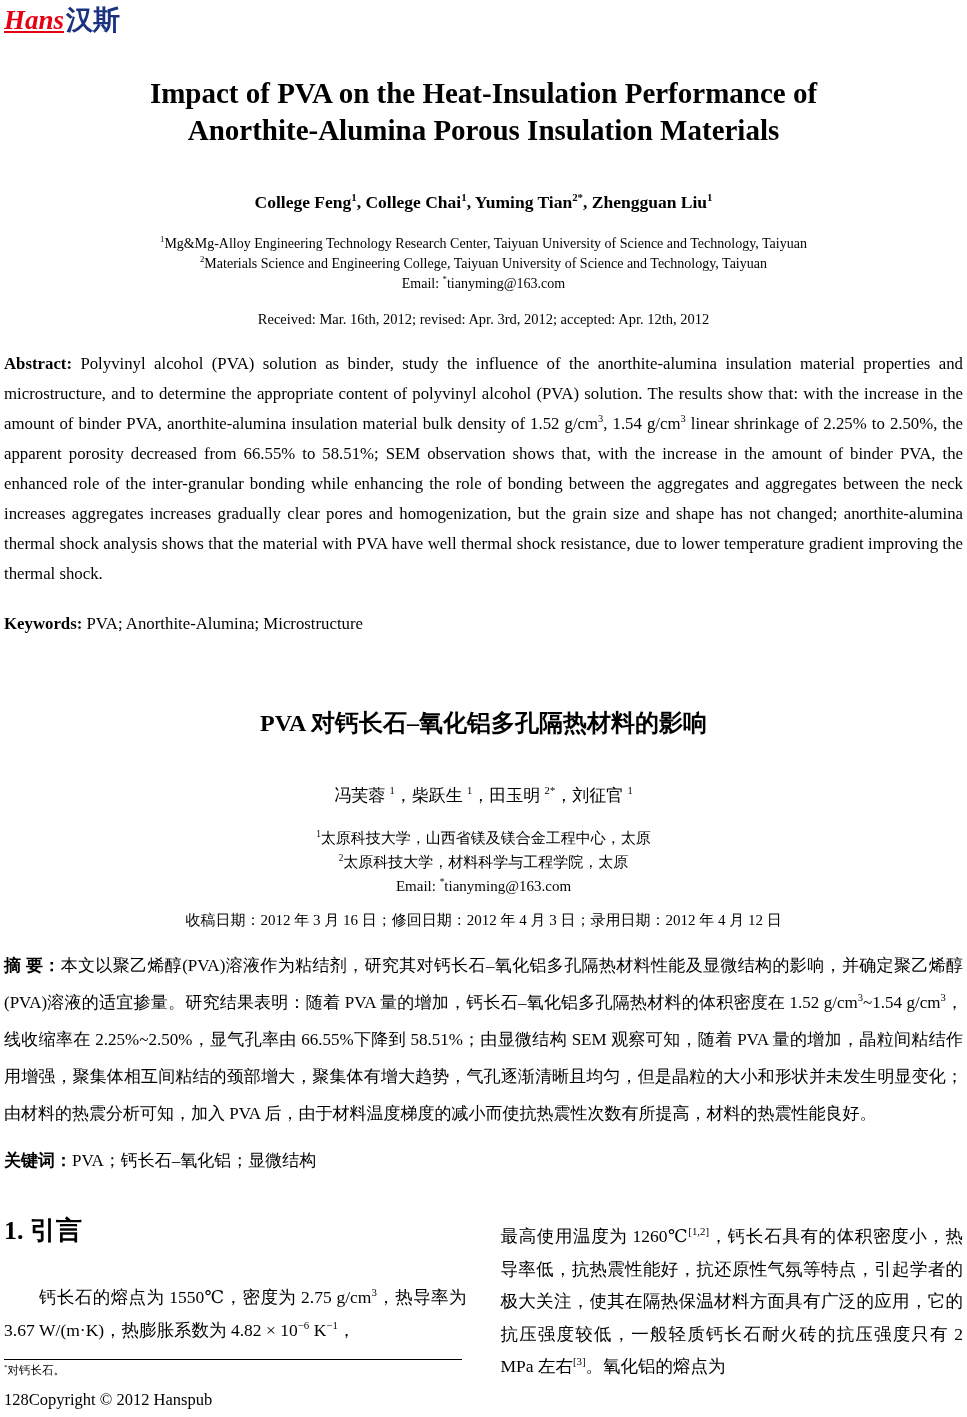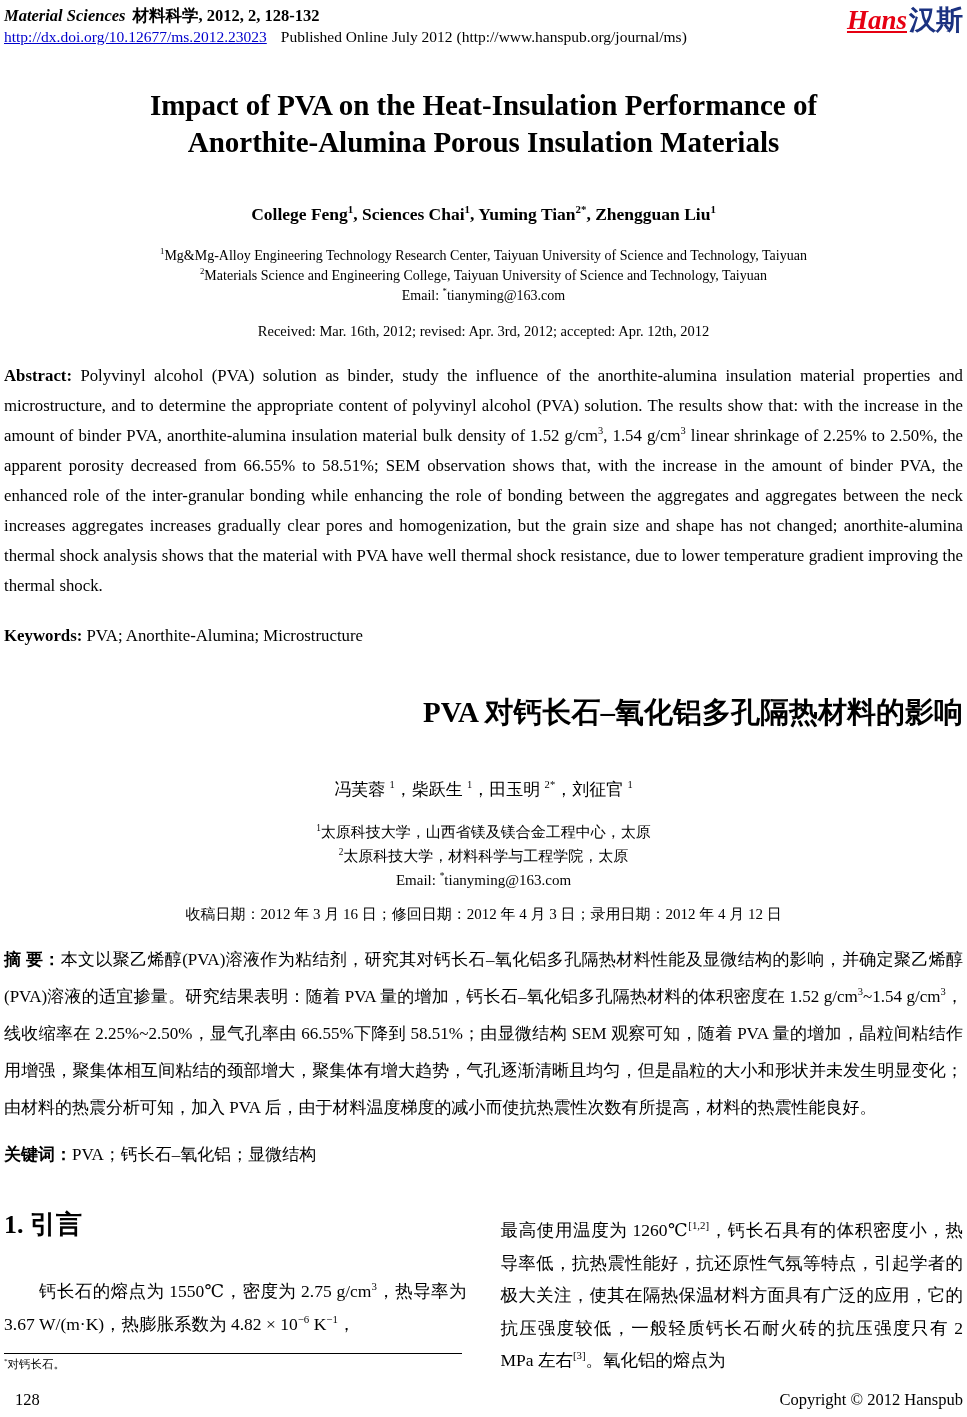--- a/index.html
+++ b/index.html
@@ -32,71 +32,63 @@
   .logo-cn { margin-left: 2px; margin-top: 16px; }
 
   
   .title { margin-top: 40px; text-align: center; font-size: 29px; font-weight: bold; line-height: 37px; }
   .authors { margin-top: 43px; text-align: center; font-size: 17.5px; font-weight: bold; }
   .affils { margin-top: 21px; text-align: center; font-size: 14px; line-height: 20px; }
   .received { margin-top: 17px; text-align: center; font-size: 14.5px; }
   .abstract { margin-top: 21px; font-size: 16.8px; line-height: 30px; text-align: justify; }
   .keywords { margin-top: 25px; font-size: 16.8px; }
 
-  .cn-title { margin-top: 47px; text-align: right; font-size: 29px; font-weight: bold; }
+  .cn-title { margin-top: 73px; text-align: center; font-size: 24px; font-weight: bold; }
   .cn-authors { margin-top: 45px; text-align: center; font-size: 17px; }
   .cn-affils { margin-top: 19px; text-align: center; font-size: 15px; line-height: 24px; }
   .cn-date { margin-top: 13px; text-align: center; font-size: 15px; }
   .cn-abstract { margin-top: 17px; font-size: 17px; line-height: 37px; text-align: justify; }
   .cn-keywords { margin-top: 14px; font-size: 17px; }
 
   
   .columns { margin-top: 41px; display: flex; gap: 34px; }
   .col { flex: 1 1 0; }
   .section-heading { font-size: 26px; font-weight: bold; margin: 0 0 33px 0; font-family: Liberation Serif, serif; }
   .body-para { font-size: 17.5px; line-height: 32.5px; text-align: justify; margin: 0; }
   .indent { text-indent: 2em; }
   .col-right { padding-top: 7px; }
 
   .footnote { margin-top: 13px; }
   .footnote-rule { width: 458px; border-top: 1px solid #000; }
   .footnote-text { font-size: 11.5px; margin-top: 3px; }
 
   
   .footer {
-    position: absolute; left: 15px; right: 4px; bottom: 7px;
-    display: flex; justify-content: space-between;
+    position: absolute; left: 4px; right: 4px; bottom: 7px;
+    display: flex; justify-content: flex-start;
     font-size: 16.5px;
   }
 </style>
 </head>
 <body>
 
 <div class="page">
 
   <div class="hdr">
-    <div class="hdr-left">
-      <div class="hdr-line1">
-        <span class="journal-name">Material Sciences</span><span class="journal-cn">材料科学, 2012, 2, 128-132</span>
-      </div>
-      <div class="hdr-line2">
-        <a href="#" class="doi-link">http://dx.doi.org/10.12677/ms.2012.23023</a><span class="published">Published Online July 2012 (http://www.hanspub.org/journal/ms)</span>
-      </div>
-    </div>
     <div class="logo">
       <span class="logo-latin" style="color: rgb(230, 0, 18); text-decoration: underline;">Hans</span><span class="logo-cn" style="color: rgb(27, 50, 129);">汉斯</span>
     </div>
   </div>
 
   <div class="title">
     <div>Impact of PVA on the Heat-Insulation Performance of</div>
     <div>Anorthite-Alumina Porous Insulation Materials</div>
   </div>
 
-  <div class="authors"><span>College Feng</span><sup>1</sup><span>, Sciences Chai</span><sup>1</sup><span>, Yuming Tian</span><sup>2*</sup><span>, Zhengguan Liu</span><sup>1</sup></div>
+  <div class="authors"><span>College Feng</span><sup>1</sup><span>, College Chai</span><sup>1</sup><span>, Yuming Tian</span><sup>2*</sup><span>, Zhengguan Liu</span><sup>1</sup></div>
 
   <div class="affils">
     <div><sup>1</sup><span>Mg&amp;Mg-Alloy Engineering Technology Research Center, Taiyuan University of Science and Technology, Taiyuan</span></div>
     <div><sup>2</sup><span>Materials Science and Engineering College, Taiyuan University of Science and Technology, Taiyuan</span></div>
     <div><span>Email: </span><sup>*</sup><span>tianyming@163.com</span></div>
   </div>
 
   <div class="received">Received: Mar. 16th, 2012; revised: Apr. 3rd, 2012; accepted: Apr. 12th, 2012</div>
 
   <p class="abstract"><b>Abstract: </b><span>Polyvinyl alcohol (PVA) solution as binder, study the influence of the anorthite-alumina insulation material properties and microstructure, and to determine the appropriate content of polyvinyl alcohol (PVA) solution. The results show that: with the increase in the amount of binder PVA, anorthite-alumina insulation material bulk density of 1.52 g/cm</span><sup>3</sup><span>, 1.54 g/cm</span><sup>3</sup><span> linear shrinkage of 2.25% to 2.50%, the apparent porosity decreased from 66.55% to 58.51%; SEM observation shows that, with the increase in the amount of binder PVA, the enhanced role of the inter-granular bonding while enhancing the role of bonding between the aggregates and aggregates between the neck increases aggregates increases gradually clear pores and homogenization, but the grain size and shape has not changed; anorthite-alumina thermal shock analysis shows that the material with PVA have well thermal shock resistance, due to lower temperature gradient improving the thermal shock.</span></p>

